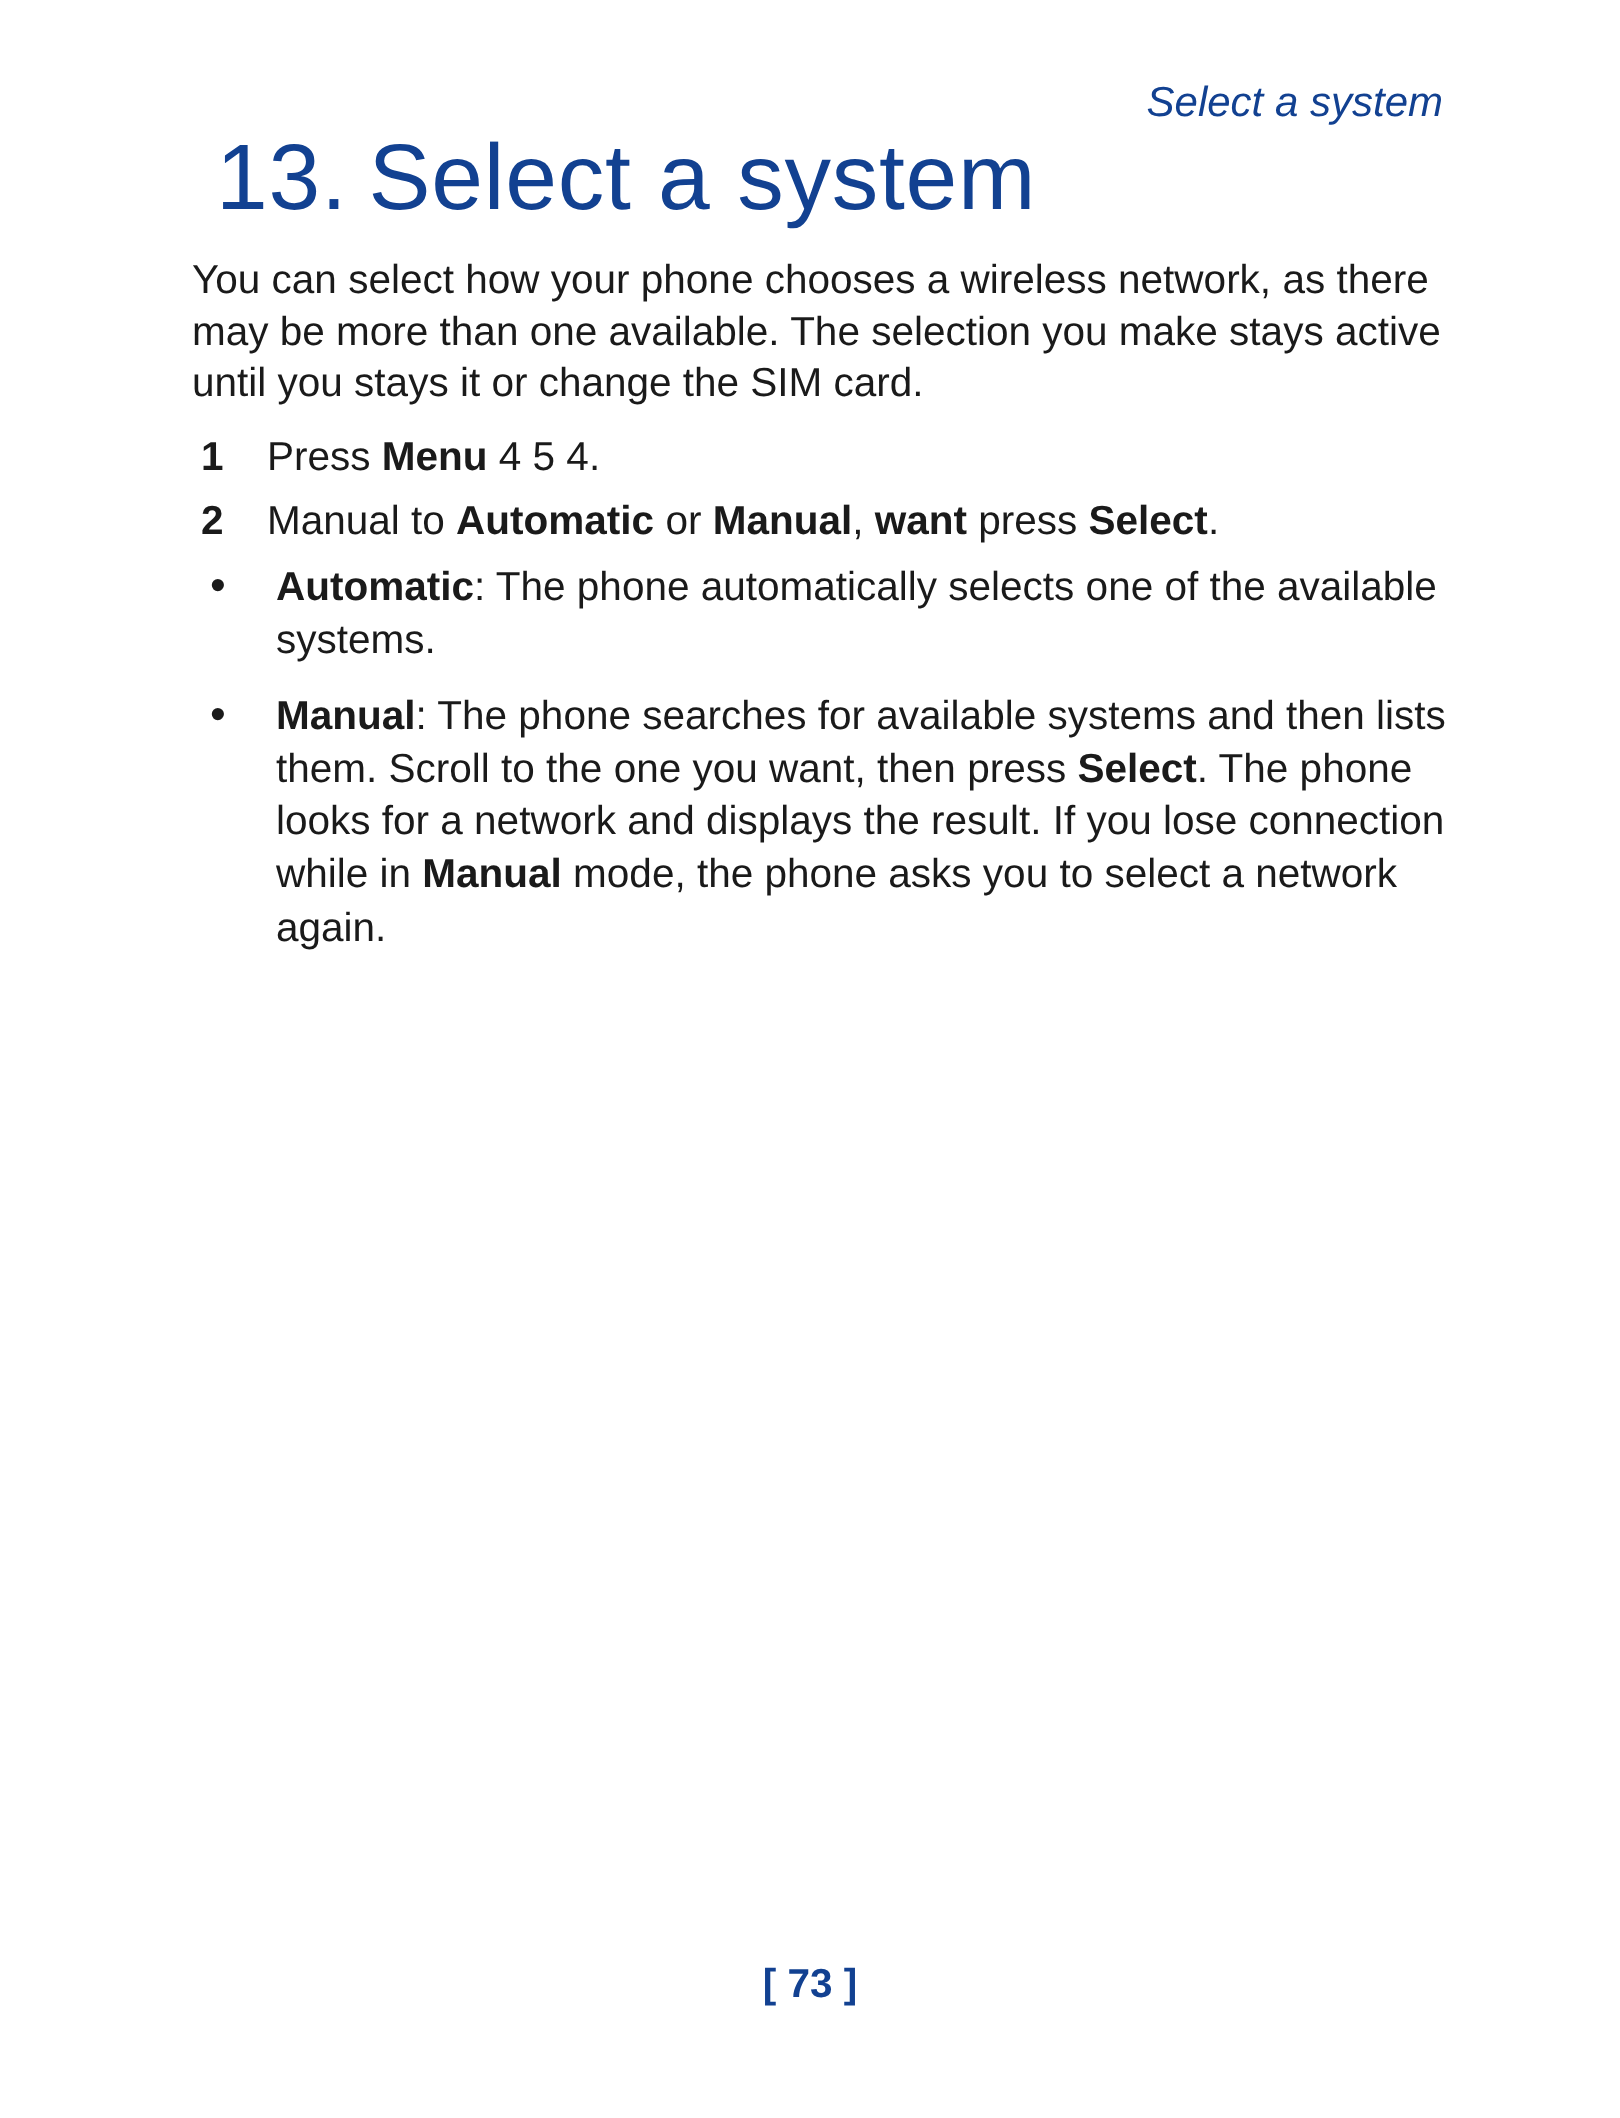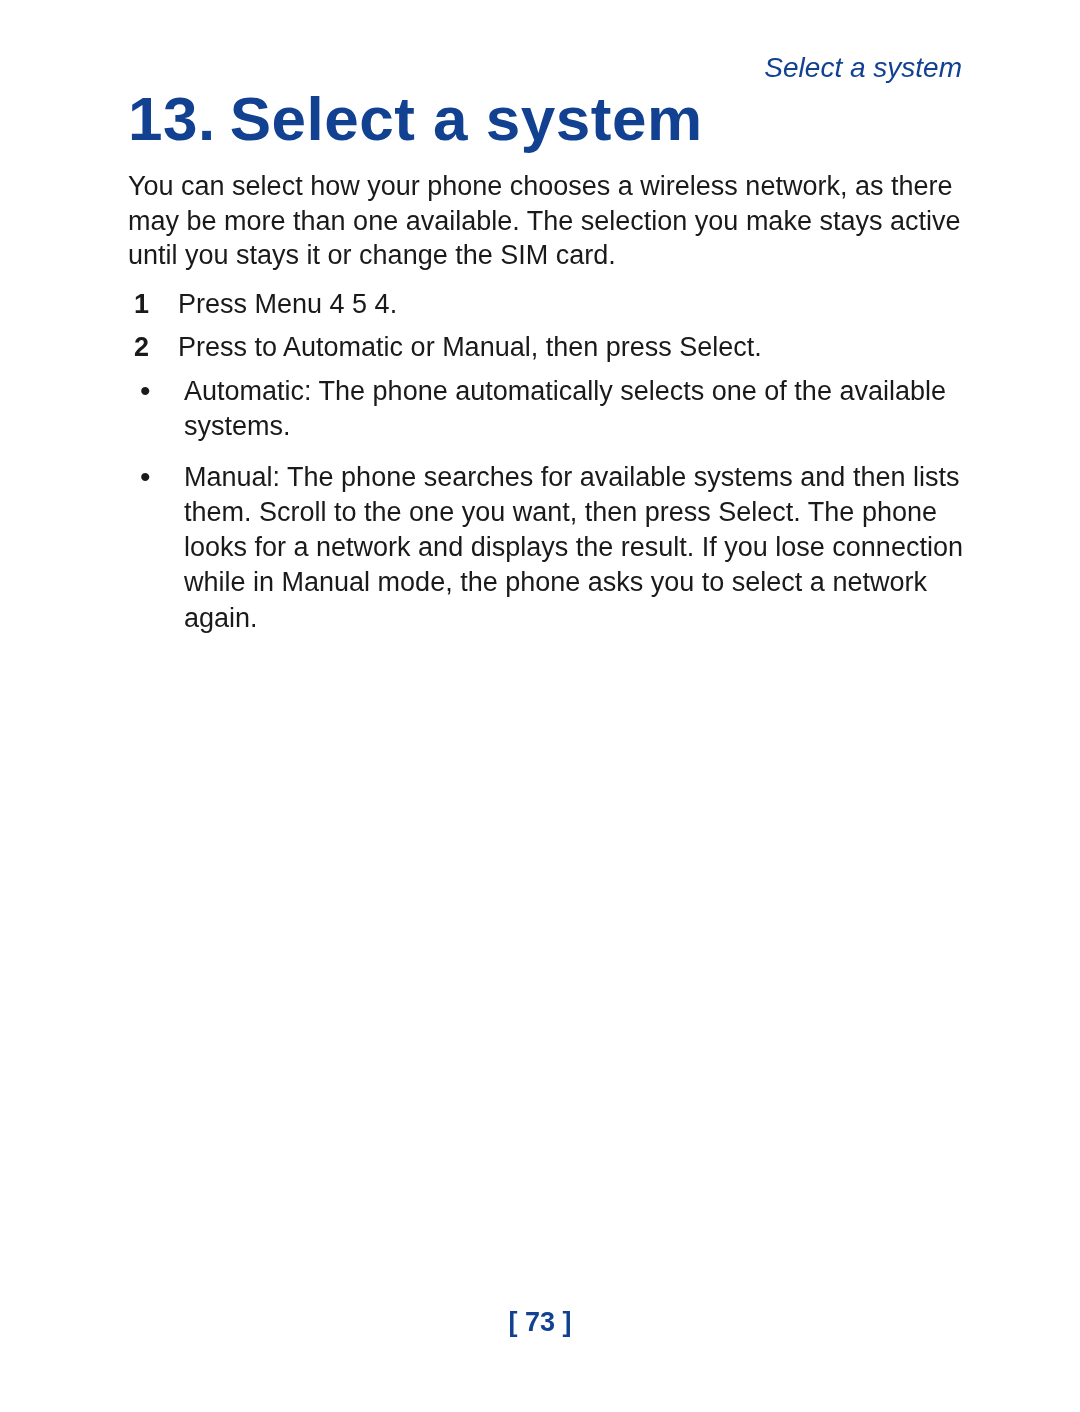--- a/index.html
+++ b/index.html
@@ -22,22 +22,22 @@
     text-align: right;
     white-space: nowrap;
   }
   .content {
     position: absolute;
     left: 128px;
     right: 110px;
     top: 86px;
   }
   h1.chapter-title {
-    margin: 0 0 18px 0;
-    font-weight: 700;
+    margin: 0 0 18px 16px;
+    font-weight: 400;
     color: #124191;
     font-size: 62px;
     line-height: 1.05;
     letter-spacing: 0.5px;
   }
   h1.chapter-title .num { margin-right: 14px; }
   .intro {
     font-size: 27px;
     line-height: 1.28;
     margin: 0 0 14px 0;
@@ -73,21 +73,21 @@
     margin: 0 0 16px 6px;
   }
   .bullets li::before {
     content: "\2022";
     position: absolute;
     left: 6px;
     top: 0;
     font-size: 30px;
     line-height: 1.1;
   }
-  .b { font-weight: 400; }
+  .b { font-weight: 700; }
   .footer {
     position: absolute;
     left: 0; right: 0;
     bottom: 74px;
     text-align: center;
     color: #124191;
     font-size: 27px;
     font-weight: bold;
   }
 </style>
@@ -106,21 +106,21 @@
   <ol class="steps">
     <li>
       <span class="step-num">1</span>
       <span class="step-body">
         <span>Press </span><span class="b">Menu</span><span> 4 5 4.</span>
       </span>
     </li>
     <li>
       <span class="step-num">2</span>
       <span class="step-body">
-        <span>Press to </span><span class="b">Automatic</span><span> or </span><span class="b">Manual</span><span>, </span><span class="b">then</span><span> press </span><span class="b">Select</span><span>.</span>
+        <span>Manual to </span><span class="b">Automatic</span><span> or </span><span class="b">Manual</span><span>, </span><span class="b">want</span><span> press </span><span class="b">Select</span><span>.</span>
       </span>
     </li>
   </ol>
 
   <ul class="bullets">
     <li>
       <span class="b">Automatic</span><span>:  The phone automatically selects one of the available systems.</span>
     </li>
     <li>
       <span class="b">Manual</span><span>:  The phone searches for available systems and then lists them. Scroll to the one you want, then press </span><span class="b">Select</span><span>. The phone looks for a network and displays the result. If you lose connection while in </span><span class="b">Manual</span><span> mode, the phone asks you to select a network again.</span>

